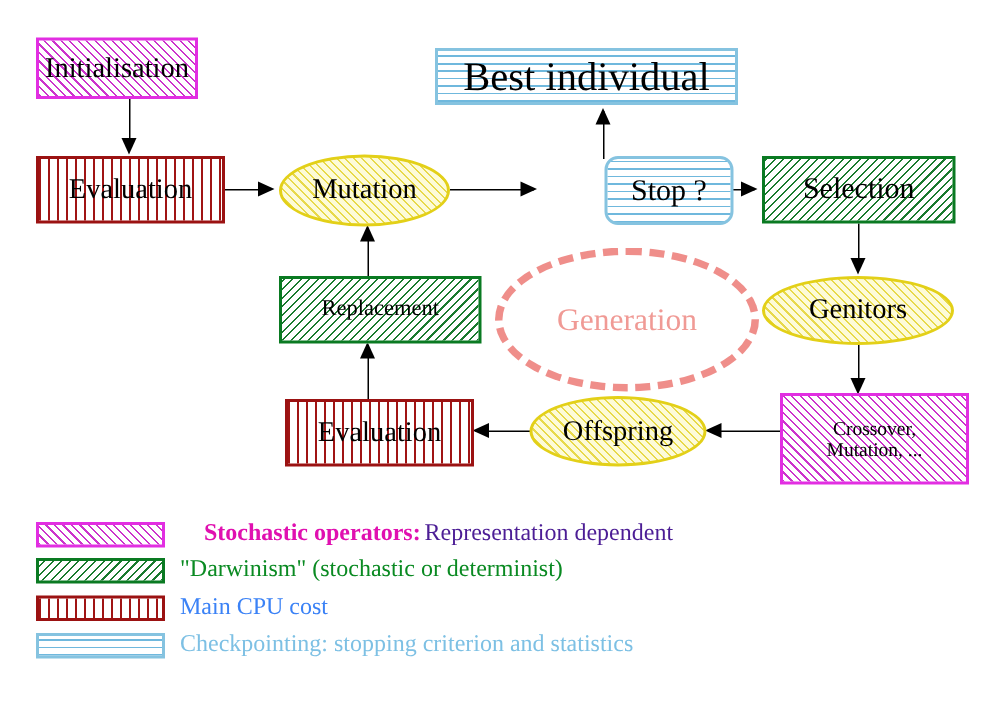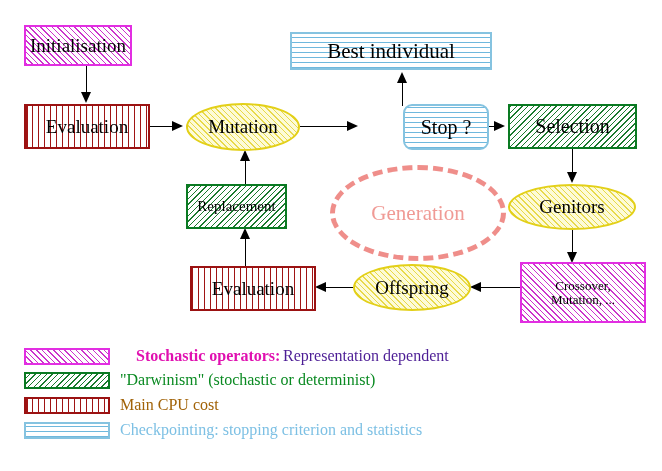--- a/index.html
+++ b/index.html
@@ -58,21 +58,21 @@
   .arrow.left{border-top:5px solid transparent;border-bottom:5px solid transparent;border-right:11px solid #000;}
   .arrow.down{border-left:5px solid transparent;border-right:5px solid transparent;border-top:11px solid #000;}
   .arrow.up{border-left:5px solid transparent;border-right:5px solid transparent;border-bottom:11px solid #000;}
 
   
   .legend-swatch{position:absolute;width:86px;height:17px;box-sizing:border-box;}
   .legend-text{position:absolute;white-space:nowrap;font-size:16px;font-family:"Liberation Serif","DejaVu Serif",serif;}
   .lg-magenta{color:#e010b0;}
   .lg-gold{color:#4c1d95;}
   .lg-green{color:#0a8a22;}
-  .lg-red{color:#a16207;}
+  .lg-red{color:#3b82f6;}
   .lg-blue{color:#7dc0e4;}
 </style>
 </head>
 <body>
 
 <div id="canvas">
 
   <div class="edge v" style="left:86px;top:66px;height:28px;"></div>
   <div class="arrow down" style="left:81px;top:92px;"></div>
 
@@ -111,33 +111,33 @@
   </div>
 
   <div class="node hatch-red" style="left:24px;top:104px;width:126px;height:45px;font-size:19px;">
     <span>Evaluation</span>
   </div>
 
   <div class="node hatch-yellow ellipse" style="left:186px;top:103px;width:114px;height:48px;font-size:19px;">
     <span>Mutation</span>
   </div>
 
-  <div class="node hatch-blue" style="left:290px;top:32px;width:202px;height:38px;font-size:21px;">
+  <div class="node hatch-blue" style="left:290px;top:32px;width:202px;height:38px;font-size:27px;">
     <span>Best individual</span>
   </div>
 
   <div class="node hatch-blue rounded" style="left:360px;top:104px;width:86px;height:46px;font-size:20px;">
     <span>Stop ?</span>
   </div>
 
   <div class="node hatch-green" style="left:508px;top:104px;width:129px;height:45px;font-size:20px;">
     <span>Selection</span>
   </div>
 
-  <div class="node hatch-green" style="left:186px;top:184px;width:101px;height:45px;font-size:15px;">
+  <div class="node hatch-green" style="left:186px;top:184px;width:135px;height:45px;font-size:15px;">
     <span>Replacement</span>
   </div>
 
   <div class="dashed-ellipse" style="left:330px;top:165px;width:166px;height:86px;font-size:21px;">
     <span>Generation</span>
   </div>
 
   <div class="node hatch-yellow ellipse" style="left:508px;top:184px;width:128px;height:46px;font-size:19px;">
     <span>Genitors</span>
   </div>

